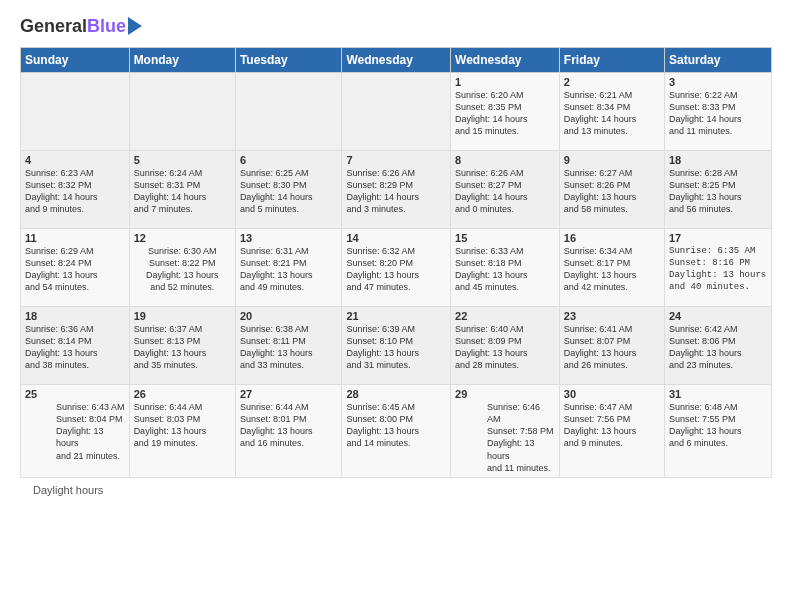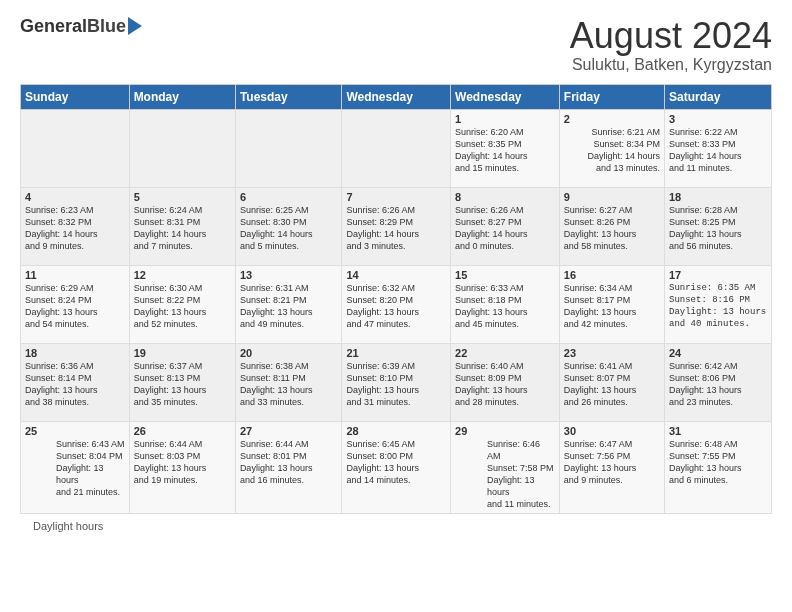--- a/index.html
+++ b/index.html
@@ -33,21 +33,21 @@
       align-items: center;
     }
     .logo-general {
       font-size: 18px;
       font-weight: bold;
       color: #333;
     }
     .logo-blue {
       font-size: 18px;
       font-weight: bold;
-      color: #404040;
+      color: #8b5cf6;
     }
     .logo-arrow {
       width: 0;
       height: 0;
       border-top: 9px solid transparent;
       border-bottom: 9px solid transparent;
       border-left: 14px solid #2a6aad;
       margin-left: 2px;
       margin-top: -2px;
     }
@@ -125,24 +125,20 @@
 <body>
 
 <div class="page">
   <div class="header">
     <div class="logo">
       <div class="logo-text">
         <span class="logo-general">General</span>
         <span class="logo-blue">Blue</span>
         <div class="logo-arrow"></div>
       </div>
-    </div>
-    <div class="title-block">
-      <div class="month-year">August 2024</div>
-      <div class="location">Suluktu, Batken, Kyrgyzstan</div>
     </div>
   </div>
 
   <div class="calendar">
     <table>
       <thead>
         <tr>
         <th>Sunday</th>
             <th>Monday</th>
             <th>Tuesday</th>
@@ -160,21 +156,21 @@
             <td class="empty-cell"></td>
             <td>
               <span class="day-num">1</span>
               <div class="day-info" style="white-space: pre-line;">Sunrise: 6:20 AM
 Sunset: 8:35 PM
 Daylight: 14 hours
 and 15 minutes.</div>
             </td>
             <td>
               <span class="day-num">2</span>
-              <div class="day-info" style="white-space: pre-line; text-align: right;">Sunrise: 6:21 AM
+              <div class="day-info" style="white-space: pre-line;">Sunrise: 6:21 AM
 Sunset: 8:34 PM
 Daylight: 14 hours
 and 13 minutes.</div>
             </td>
             <td>
               <span class="day-num">3</span>
               <div class="day-info" style="white-space: pre-line;">Sunrise: 6:22 AM
 Sunset: 8:33 PM
 Daylight: 14 hours
 and 11 minutes.</div>
@@ -234,21 +230,21 @@
           <tr>
             <td>
               <span class="day-num">11</span>
               <div class="day-info" style="white-space: pre-line;">Sunrise: 6:29 AM
 Sunset: 8:24 PM
 Daylight: 13 hours
 and 54 minutes.</div>
             </td>
             <td>
               <span class="day-num">12</span>
-              <div class="day-info" style="white-space: pre-line;">Sunrise: 6:30 AM
+              <div class="day-info" style="white-space: pre-line; text-align: center;">Sunrise: 6:30 AM
 Sunset: 8:22 PM
 Daylight: 13 hours
 and 52 minutes.</div>
             </td>
             <td>
               <span class="day-num">13</span>
               <div class="day-info" style="white-space: pre-line;">Sunrise: 6:31 AM
 Sunset: 8:21 PM
 Daylight: 13 hours
 and 49 minutes.</div>

